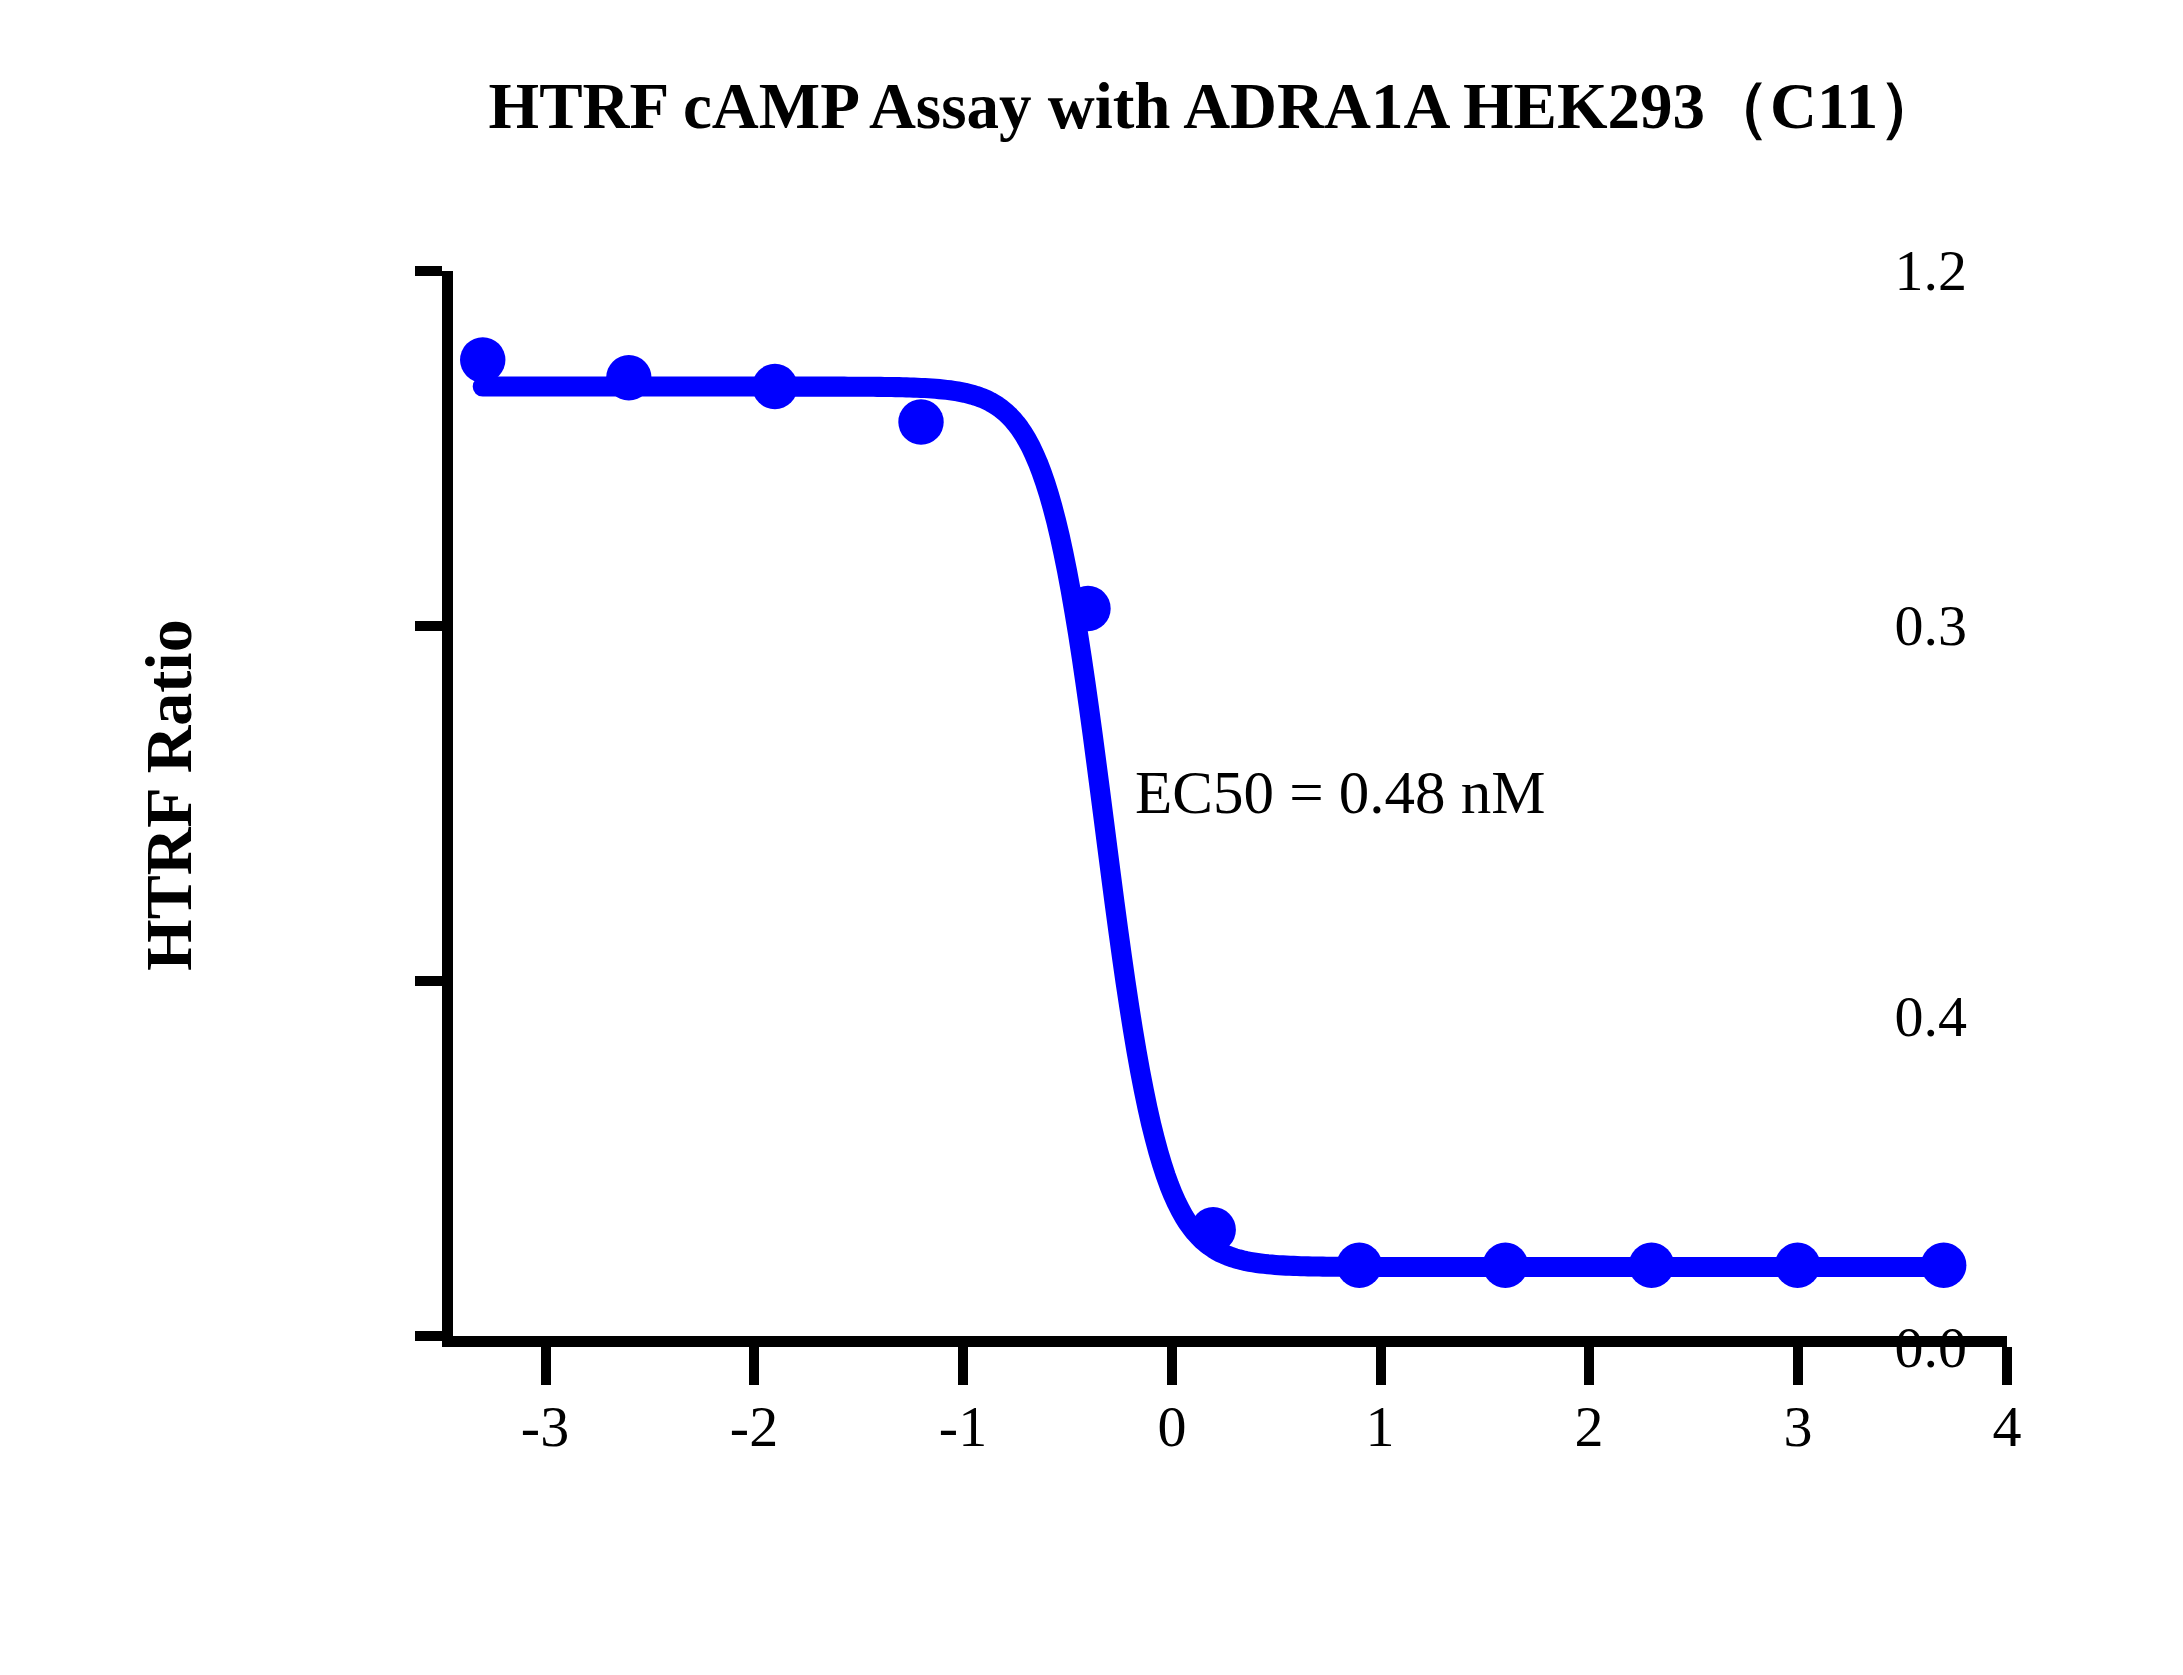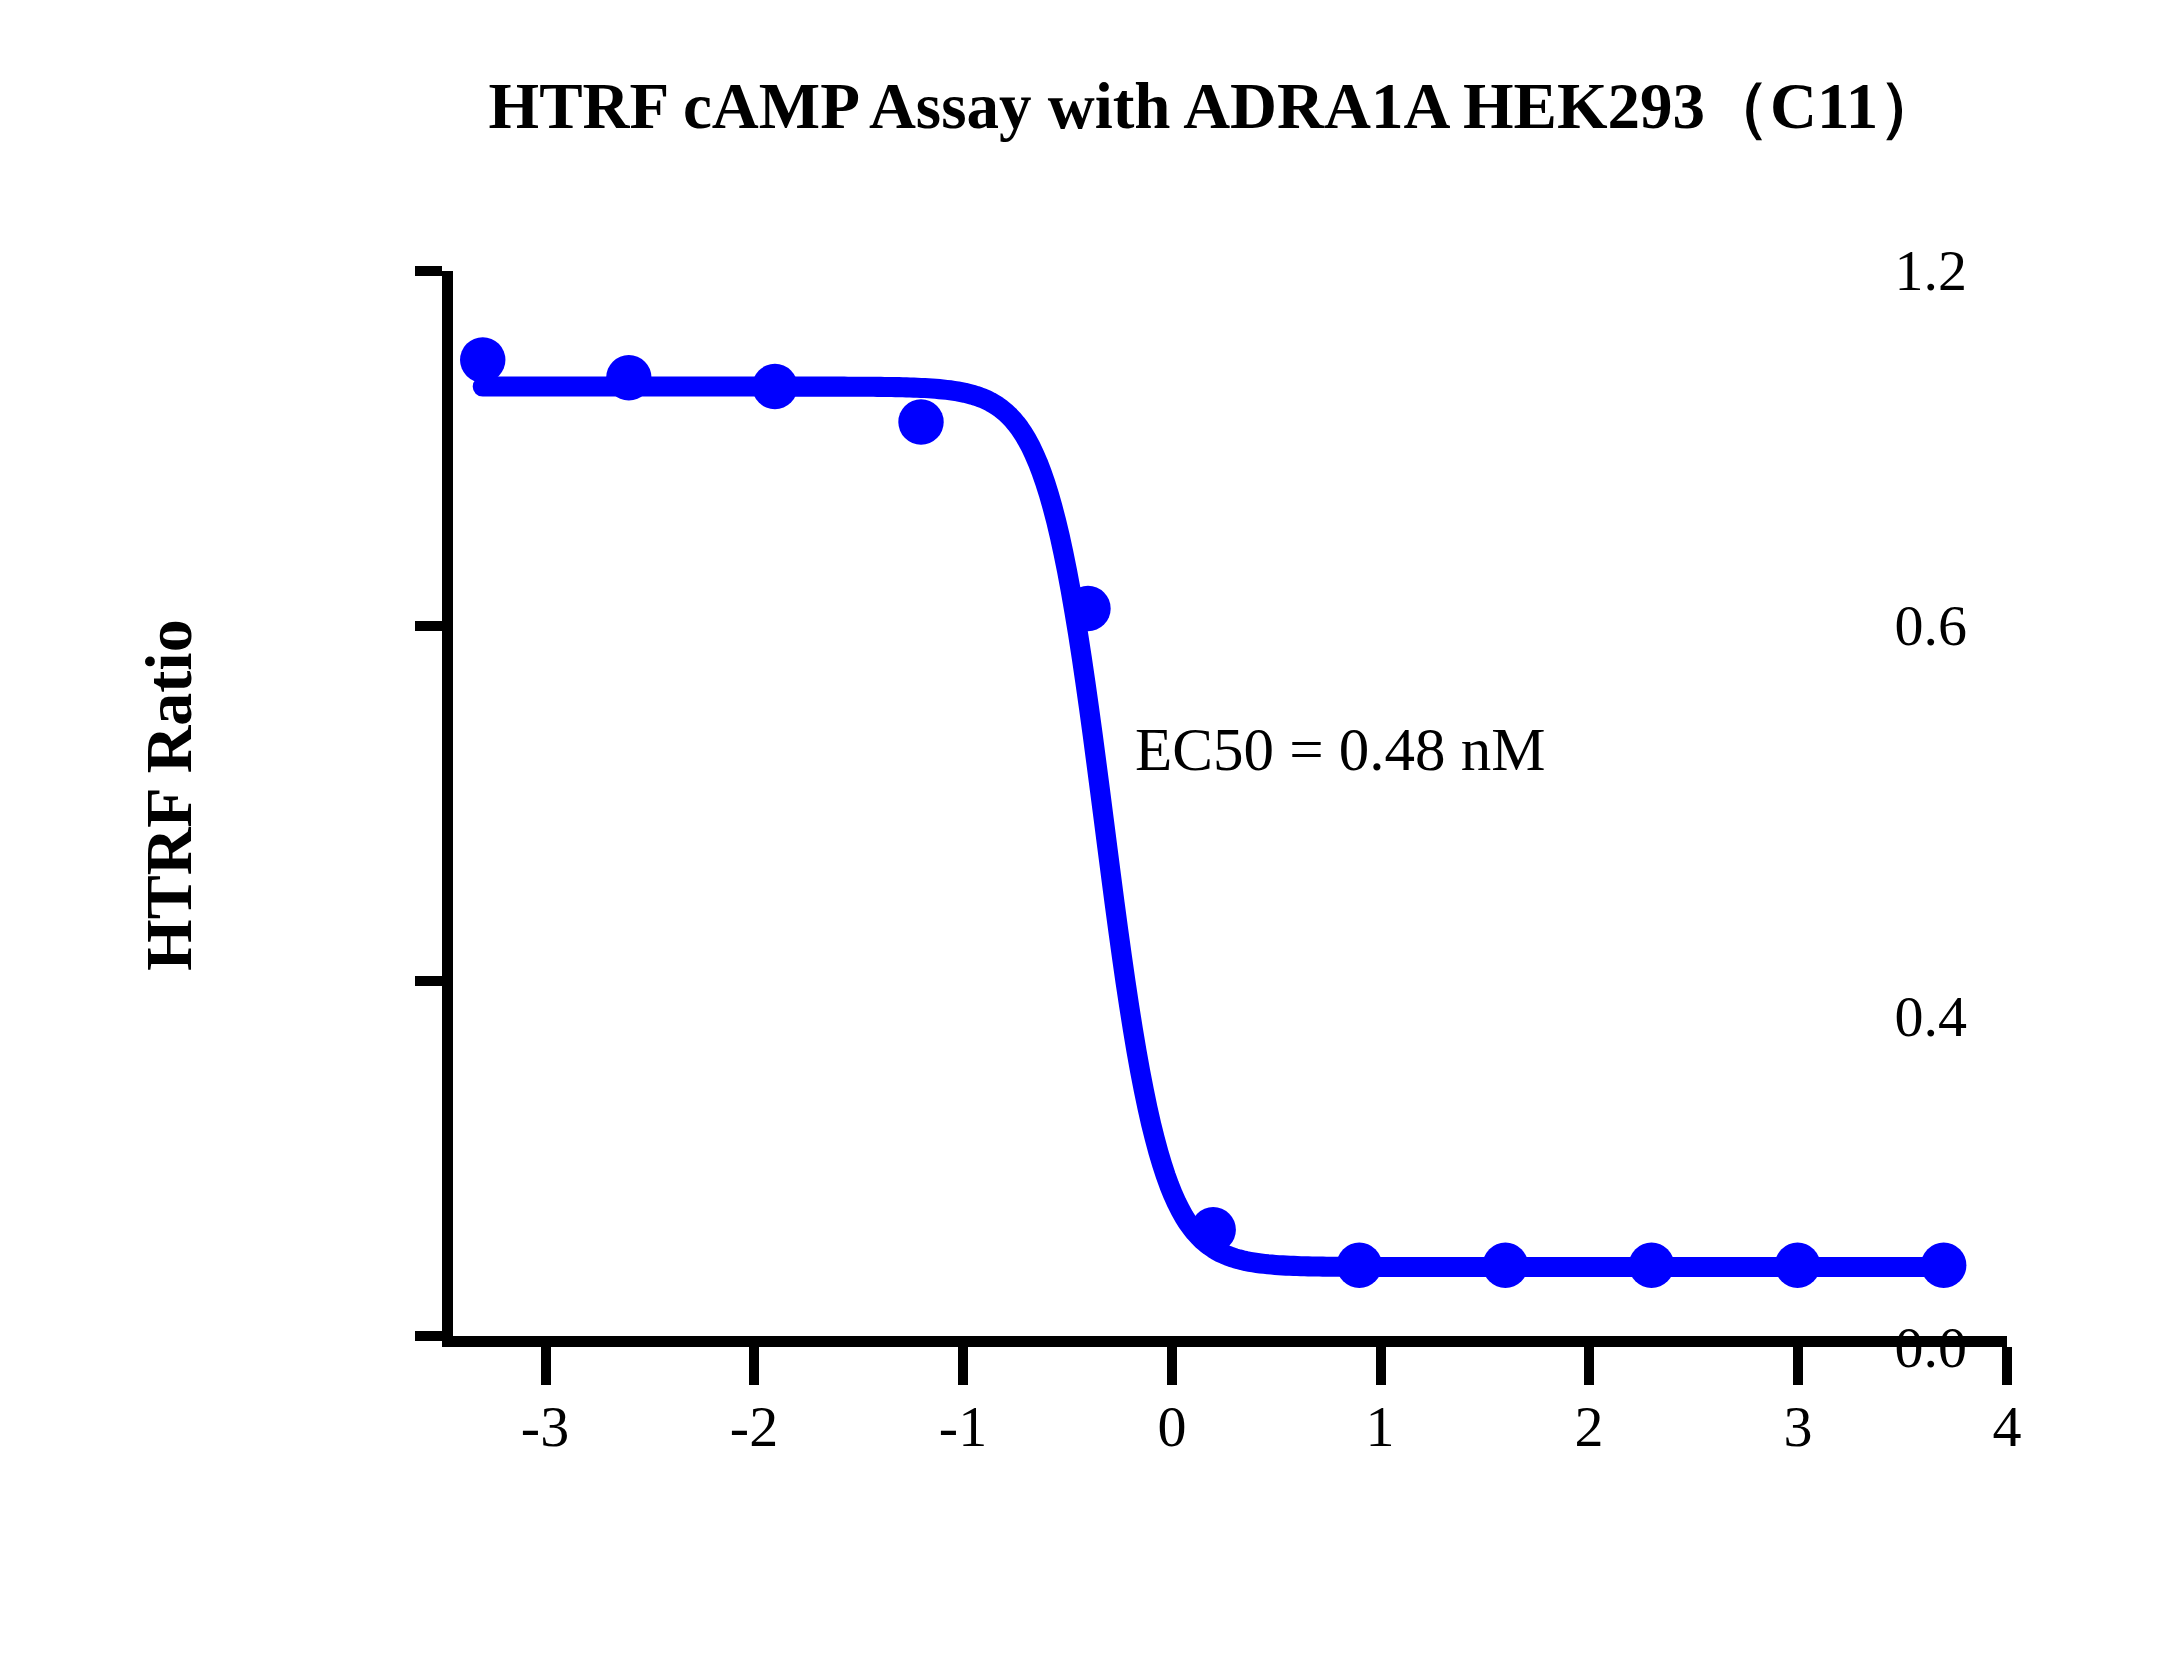--- a/index.html
+++ b/index.html
@@ -81,21 +81,21 @@
     left:442px;top:1480px;width:1565px;
     text-align:center;
     font-size:66px;font-weight:bold;
     font-family:"Liberation Serif",serif;
     white-space:nowrap;
   }
 
   
   #ec50-annotation{
     position:absolute;
-    left:1135px;top:715px;
+    left:1135px;top:758px;
     font-size:61px;
     font-family:"Liberation Serif",serif;
     white-space:nowrap;
   }
 
   
   #curve-layer{
     position:absolute;left:0;top:0;
     width:2432px;height:1676px;
     pointer-events:none;
@@ -110,21 +110,21 @@
 
   <div id="axis-y"></div>
   <div id="axis-x"></div>
 
   <div id="plot-area">
 
     <div id="y-ticks">
         <div class="tick-y" style="top: -4.8px;"></div>
         <div class="ylabel-txt" style="top: 0px;">1.2</div>
         <div class="tick-y" style="top: 350px;"></div>
-        <div class="ylabel-txt" style="top: 355px;">0.6</div>
+        <div class="ylabel-txt" style="top: 355px;">0.3</div>
         <div class="tick-y" style="top: 705px;"></div>
         <div class="ylabel-txt" style="top: 746px;">0.4</div>
         <div class="tick-y" style="top: 1060px;"></div>
         <div class="ylabel-txt" style="top: 1065px; margin-top: 12px;">0.0</div>
       </div>
 
     <div id="x-ticks">
         <div class="tick-x" style="left: 99px;"></div>
         <div class="xlabel-txt" style="left: 103px;">-3</div>
         <div class="tick-x" style="left: 307px;"></div>

